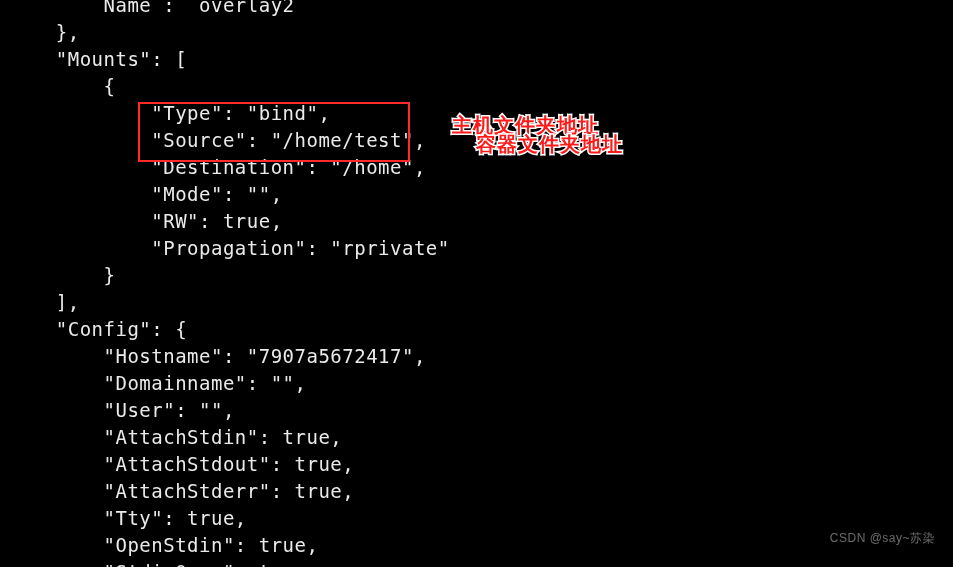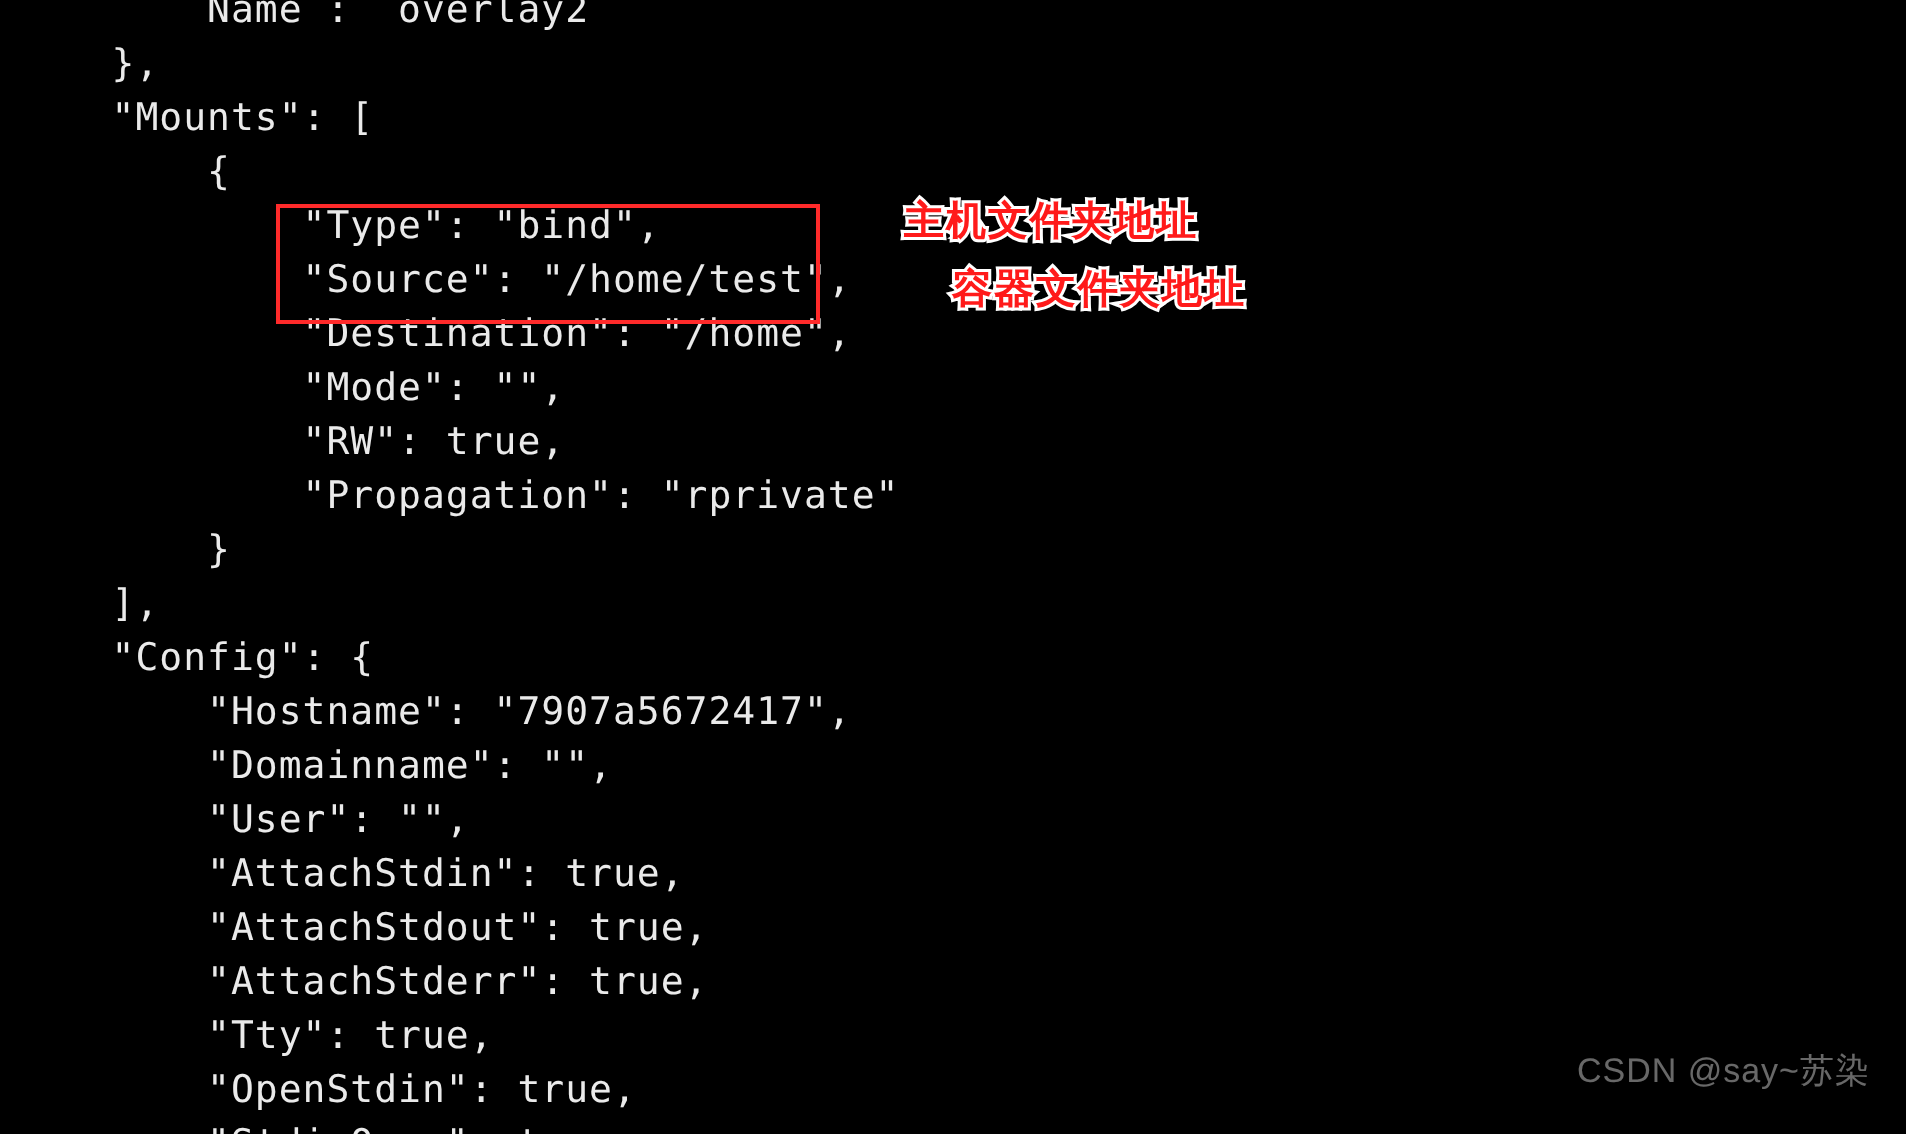--- a/index.html
+++ b/index.html
@@ -36,21 +36,21 @@
     -webkit-text-stroke: 3px #fff;
     paint-order: stroke fill;
     letter-spacing: 1px;
   }
   .watermark {
     position: absolute;
     right: 18px;
     bottom: 20px;
     color: rgba(230,230,230,0.45);
     font-family: "Microsoft YaHei", Arial, sans-serif;
-    font-size: 17px;
+    font-size: 12px;
     letter-spacing: 0.5px;
     margin-top: 20px;
   }
 </style>
 </head>
 <body>
 
 <div class="code"><span>        Name :  overlay2</span>
 <span>    },</span>
 <span>    "Mounts": [</span>
@@ -71,16 +71,16 @@
 <span>        "AttachStdout": true,</span>
 <span>        "AttachStderr": true,</span>
 <span>        "Tty": true,</span>
 <span>        "OpenStdin": true,</span>
 <span>        "StdinOnce": true,</span>
 
 </div>
 
 <div class="box" style="left:138px; top:102px; width:268px; height:56px;"></div>
 
-<div class="annot" style="left:452px; top:97px;">主机文件夹地址</div>
+<div class="annot" style="left:452px; top:112px;">主机文件夹地址</div>
 <div class="annot" style="left:476px; top:131px;">容器文件夹地址</div>
 
 <div class="watermark">CSDN @say~苏染</div>
 
 </body></html>

